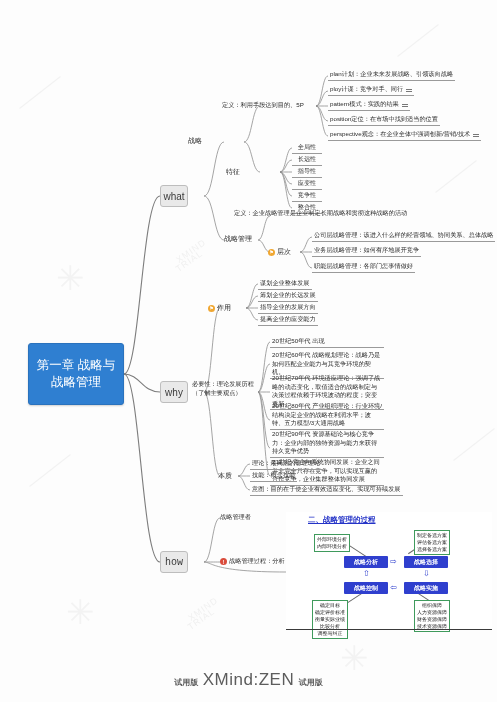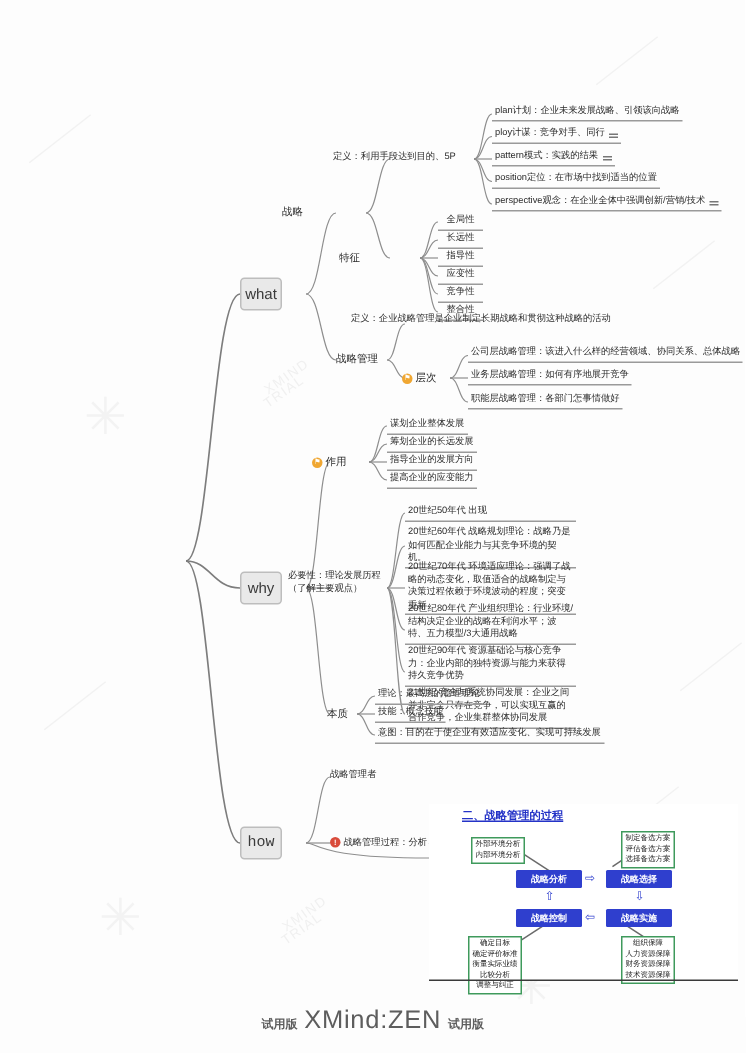--- a/index.html
+++ b/index.html
@@ -126,21 +126,21 @@
     display: inline-flex;
     align-items: center; justify-content: center;
     font-size: 5px; color: #fff; font-weight: bold;
   }
   .dot-orange { background: #f0a732; }
   .dot-red { background: #d94b3b; }
 
   
   .diagram {
     position: absolute;
-    left: 286px; top: 536px;
+    left: 286px; top: 512px;
     width: 206px; height: 118px;
     background: #ffffff;
   }
   .dg-title {
     position: absolute; left: 22px; top: 3px;
     font-size: 7.5px; font-weight: bold;
     color: #2433c7;
     text-decoration: underline;
     white-space: nowrap;
   }
@@ -259,20 +259,21 @@
 
     <path d="M238,476 C244,476 244,464 250,464"></path>
     <path d="M238,476 C244,476 244,476 250,476"></path>
     <path d="M238,476 C244,476 244,490 250,490"></path>
 
     <path d="M204,562 C212,562 212,518 220,518"></path>
     <path d="M204,562 C212,562 212,562 220,562"></path>
     <path d="M204,562 C212,562 212,572 286,572"></path>
   </svg>
 
+  <div class="node root">第一章 战略与战略管理</div>
 
   <div class="node lvl1" style="left:160px;top:185px;">what</div>
   <div class="node lvl1" style="left:160px;top:381px;">why</div>
   <div class="node lvl1" style="left:160px;top:551px;font-family:Liberation Mono, monospace;">how</div>
 
   <div class="node lvl2" style="left:188px;top:136px;">战略</div>
   <div class="node lvl2" style="left:224px;top:234px;">战略管理</div>
 
   <div class="node plain" style="left:222px;top:101px;">定义：利用手段达到目的、5P</div>
   <div class="node lvl2" style="left:226px;top:167px;">特征</div>

